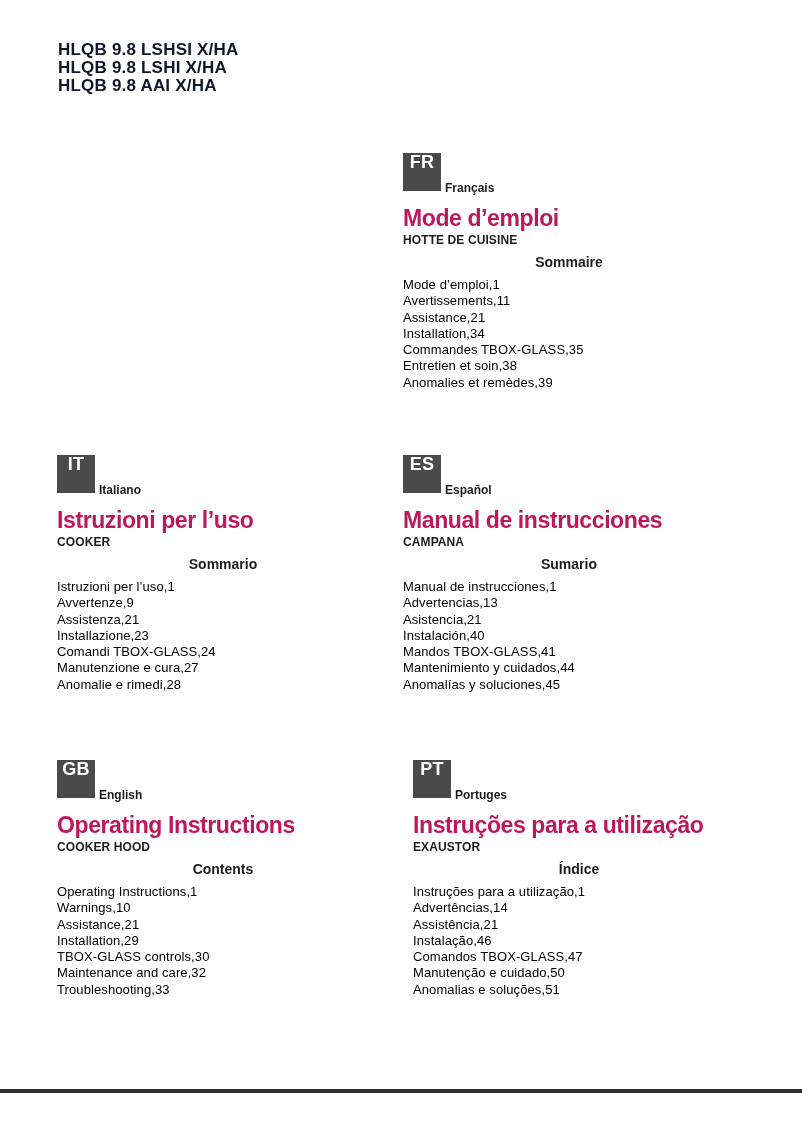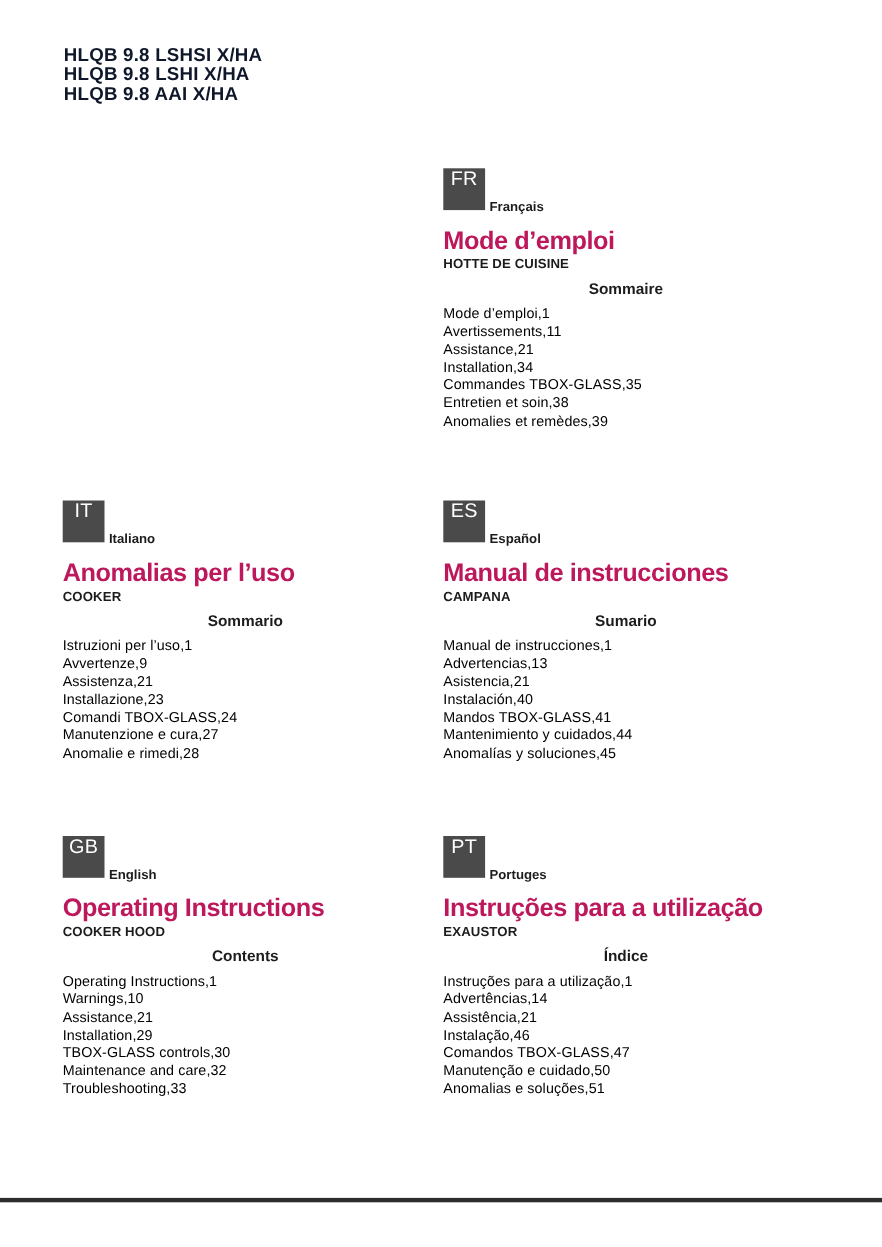--- a/index.html
+++ b/index.html
@@ -13,25 +13,25 @@
   .model-block { position:absolute; left:58px; top:41px; }
   .model-line {
     font-weight:bold; font-size:17px; line-height:18px;
     letter-spacing:0.2px; color:#0f172a; white-space:nowrap;
   }
   .section { position:absolute; width:332px; }
   .sec-fr { left:403px; top:153px; }
   .sec-it { left:57px;  top:455px; }
   .sec-es { left:403px; top:455px; }
   .sec-gb { left:57px;  top:760px; }
-  .sec-pt { left:403px; top:760px; }
+  .sec-pt { left:413px; top:760px; }
   .badge-row { display:flex; align-items:flex-end; height:38px; }
   .badge {
     width:38px; height:38px; background:#4a4a4a; color:#ffffff;
-    font-weight:normal; font-size:18px; letter-spacing:0.3px;
+    font-weight:bold; font-size:18px; letter-spacing:0.3px;
     display:flex; align-items:center; justify-content:center;
     padding-bottom:20px; flex:0 0 auto;
   }
   .badge-label {
     font-weight:bold; font-size:12px; line-height:12px;
     margin-left:4px; transform:translateY(3px); white-space:nowrap;
   }
   .sec-title {
     font-weight:bold; font-size:23px; line-height:26px;
     letter-spacing:-0.4px; margin-top:14px; white-space:nowrap; color:#be185d;
@@ -80,21 +80,21 @@
         <div class="toc-item">Commandes TBOX-GLASS,35</div>
         <div class="toc-item">Entretien et soin,38</div>
         <div class="toc-item">Anomalies et remèdes,39</div>
       </div>
   </div>
     <div class="section sec-it">
     <div class="badge-row">
       <div class="badge">IT</div>
       <div class="badge-label">Italiano</div>
     </div>
-    <div class="sec-title">Anomalias per l’uso</div>
+    <div class="sec-title">Istruzioni per l’uso</div>
     <div class="sec-product">COOKER</div>
     <div class="sec-heading">Sommario</div>
     <div class="sec-list">
         <div class="toc-item">Istruzioni per l’uso,1</div>
         <div class="toc-item">Avvertenze,9</div>
         <div class="toc-item">Assistenza,21</div>
         <div class="toc-item">Installazione,23</div>
         <div class="toc-item">Comandi TBOX-GLASS,24</div>
         <div class="toc-item">Manutenzione e cura,27</div>
         <div class="toc-item">Anomalie e rimedi,28</div>

